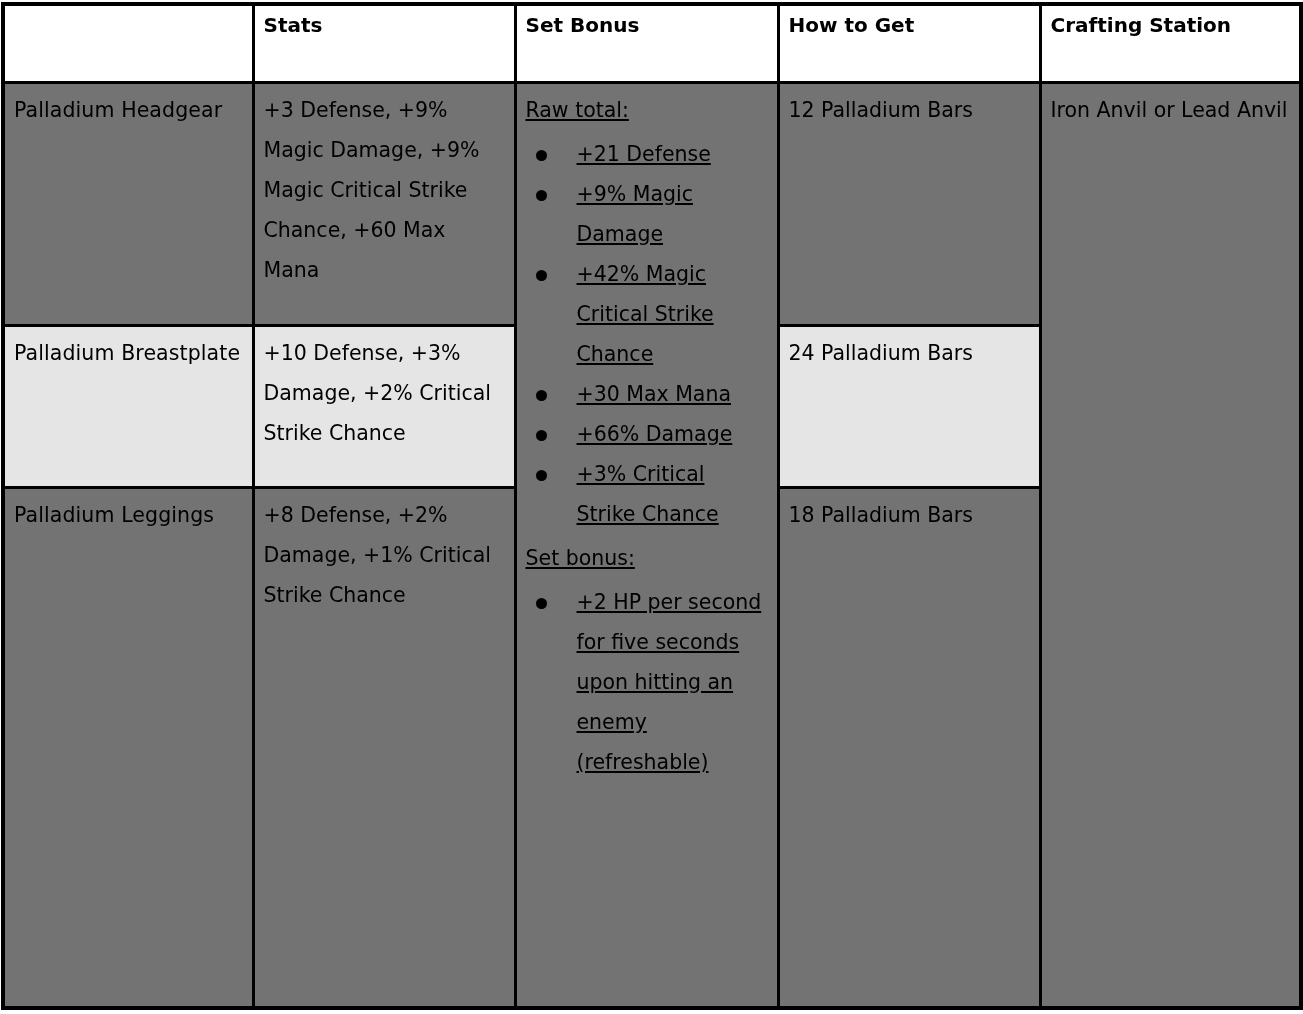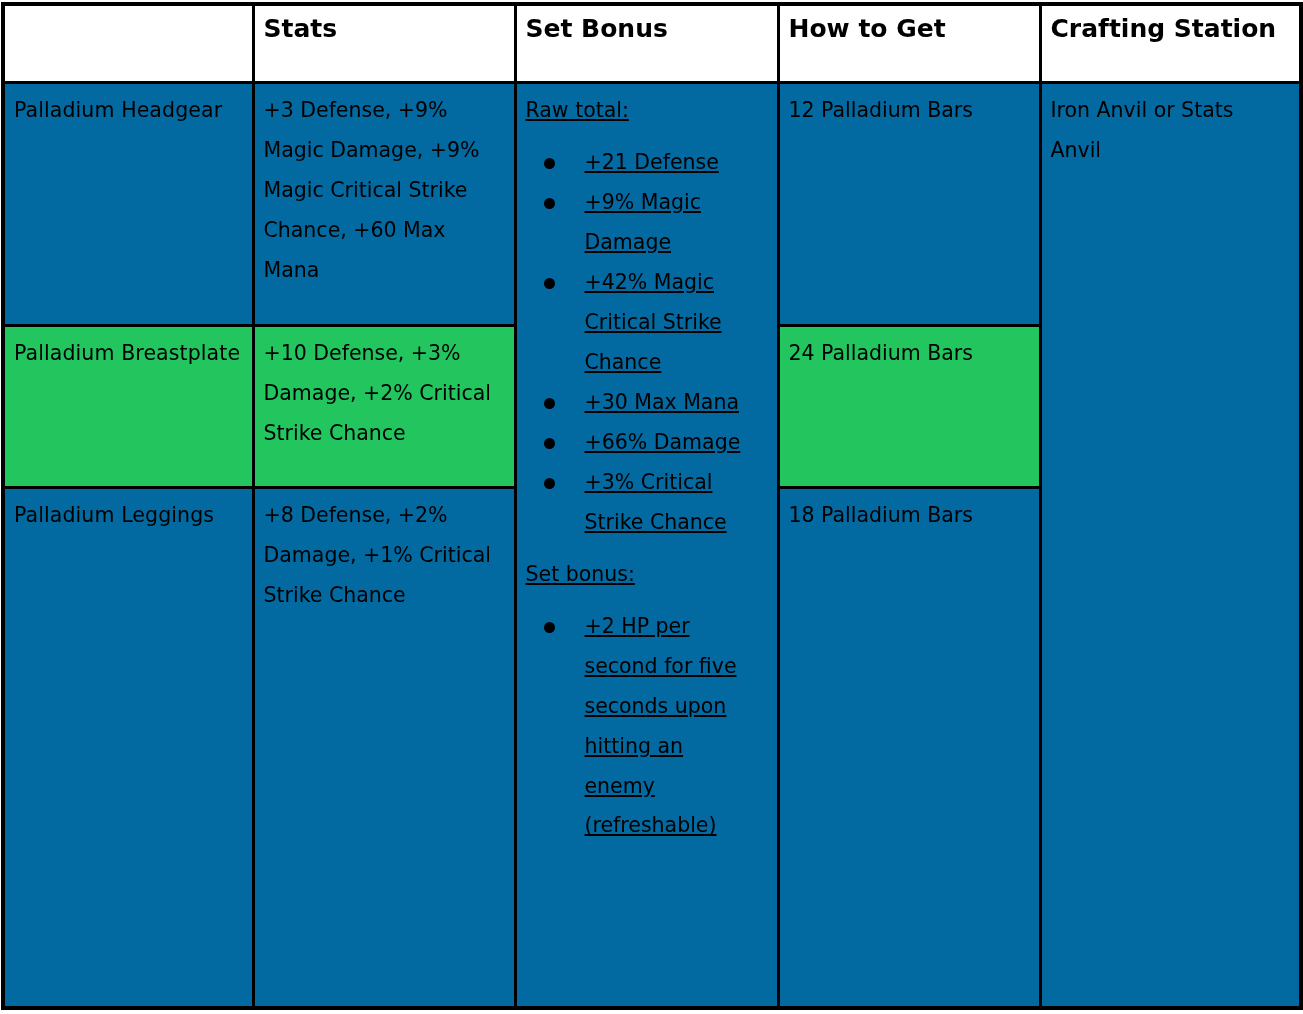--- a/index.html
+++ b/index.html
@@ -30,39 +30,39 @@
   #armor-table col.c-stats  { width: 262px; }
   #armor-table col.c-bonus  { width: 263px; }
   #armor-table col.c-get    { width: 262px; }
   #armor-table col.c-craft  { width: 261px; }
 
   #armor-table th,
   #armor-table td {
     border: 3px solid #000;
     vertical-align: top;
     padding: 7px 10px 7px 9px;
-    background: #0369a1;
+    background: #737373;
     font-size: 20.5px;
     line-height: 1.95;
     font-weight: normal;
     text-align: left;
   }
 
   #armor-table thead th {
     background: #ffffff;
     font-weight: bold;
-    font-size: 25px;
+    font-size: 20px;
     height: 62px;
     line-height: 1.35;
     padding-top: 6px;
   }
 
   
   #armor-table tr.row-light > td.shade-light {
-    background: #22c55e;
+    background: #e5e5e5;
   }
 
   td.cell-name {
     font-weight: bold;
     font-size: 20.5px;
     line-height: 1.95;
     letter-spacing: 0.1px;
   }
 
   td.cell-bonus {
@@ -72,21 +72,21 @@
 
   .bonus-block { margin: 0; }
 
   .bonus-lead {
     margin: 0;
     line-height: 1.95;
   }
 
   ul.bonus-list {
     list-style: none;
-    margin: 12px;
+    margin: 4px;
     padding: 0;
   }
   ul.bonus-list > li {
     position: relative;
     padding-left: 47px;
     line-height: 1.95;
   }
   ul.bonus-list > li::before {
     content: "";
     position: absolute;
@@ -143,21 +143,21 @@
         <div class="bonus-block">
           <p class="bonus-lead">Set bonus:</p>
           <ul class="bonus-list">
             <li>+2 HP per second for five seconds upon hitting an enemy (refreshable)</li>
           </ul>
         </div>
       </td>
 
       <td class="cell-get">12 Palladium Bars</td>
 
-      <td class="cell-craft" rowspan="3">Iron Anvil or Stats Anvil</td>
+      <td class="cell-craft" rowspan="3">Iron Anvil or Lead Anvil</td>
     </tr>
 
     <tr class="row-h2 row-light">
       <td class="cell-name shade-light">Palladium Breastplate</td>
       <td class="cell-stats shade-light">+10 Defense, +3% Damage, +2% Critical Strike Chance</td>
       <td class="cell-get shade-light">24 Palladium Bars</td>
     </tr>
 
     <tr class="row-h3">
       <td class="cell-name">Palladium Leggings</td>

